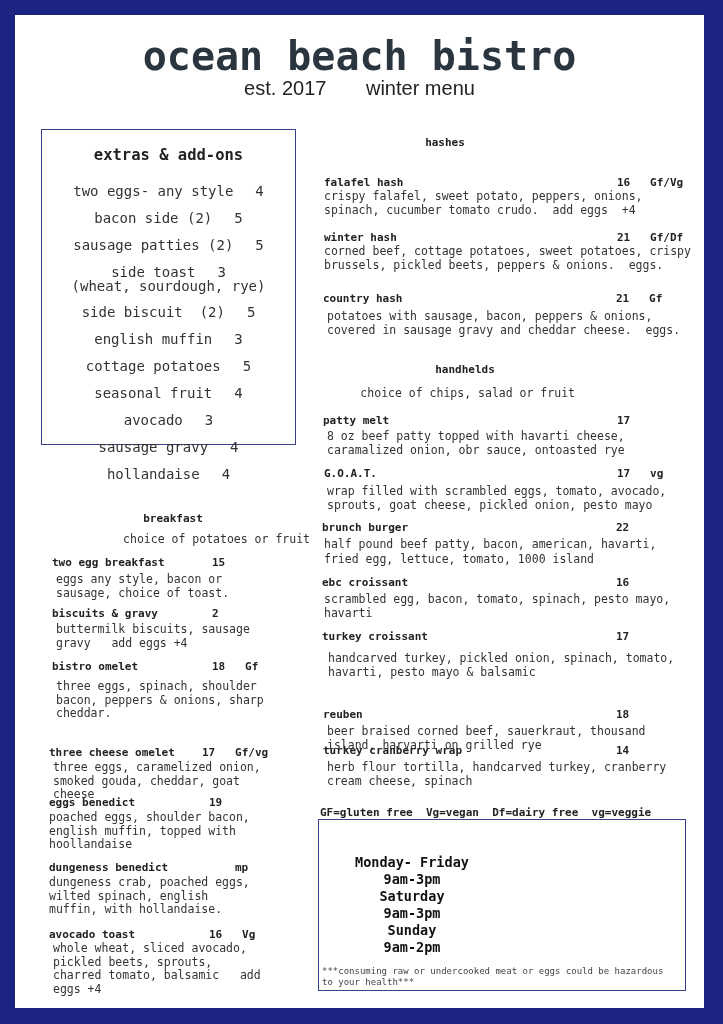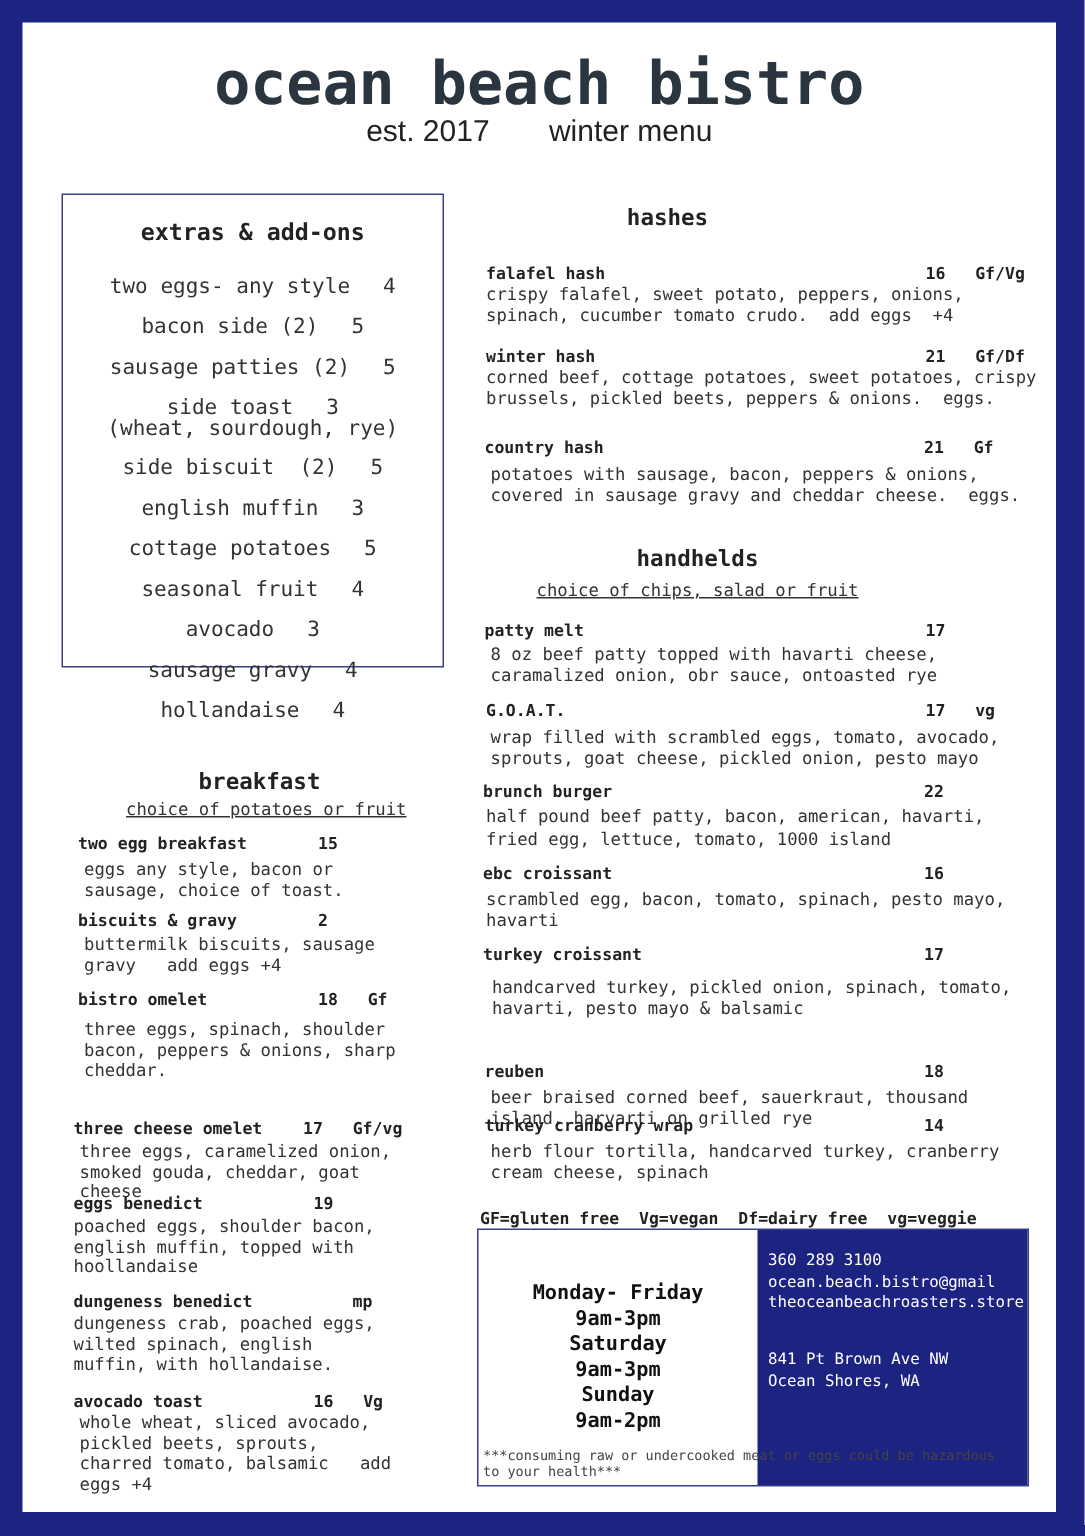--- a/index.html
+++ b/index.html
@@ -44,24 +44,24 @@
   .extras ul { list-style: none; margin-top: 20px; }
   .extras li {
     text-align: center; font-size: 14px; color: #333;
     height: 27px; line-height: 14px;
   }
   .extras li .p { margin-left: 22px; }
   .extras li.two { height: 40px; }
 
   .sec-title {
     position: absolute; text-align: center;
-    font-weight: bold; font-size: 15px; color: #222;
+    font-weight: bold; font-size: 11px; color: #222;
   }
   .sec-sub {
-    position: absolute; text-align: center; font-size: 11.5px; color: #333; text-decoration: underline;
+    position: absolute; text-align: right; font-size: 11.5px; color: #333;
   }
   .item { position: absolute; }
   .item .name { font-weight: bold; font-size: 11px; color: #222; white-space: pre; }
   .item .price { position: absolute; top: 0; font-weight: bold; font-size: 11px; color: #222; white-space: pre; }
   .item .desc { font-size: 11.5px; color: #333; line-height: 13.5px; white-space: pre; margin-left: 4px; }
 
   .legend {
     position: absolute; left: 305px; top: 791px;
     font-size: 11px; font-weight: bold; color: #222; white-space: pre;
   }
@@ -233,25 +233,17 @@
 
   <div class="info">
     <div class="hours">
       <div>Monday- Friday</div>
       <div>9am-3pm</div>
       <div>Saturday</div>
       <div>9am-3pm</div>
       <div>Sunday</div>
       <div>9am-2pm</div>
     </div>
-    <div class="contact">
-      <div style="margin-bottom:2px;">360 289 3100</div>
-      <div>ocean.beach.bistro@gmail</div>
-      <div>theoceanbeachroasters.store</div>
-      <div class="gap"></div>
-      <div style="margin-bottom:2px;">841 Pt Brown Ave NW</div>
-      <div>Ocean Shores, WA</div>
-    </div>
   </div>
 
   <div class="warning">***consuming raw or undercooked meat or eggs could be hazardous
 to your health***</div>
 </div>
 
 </body></html>

